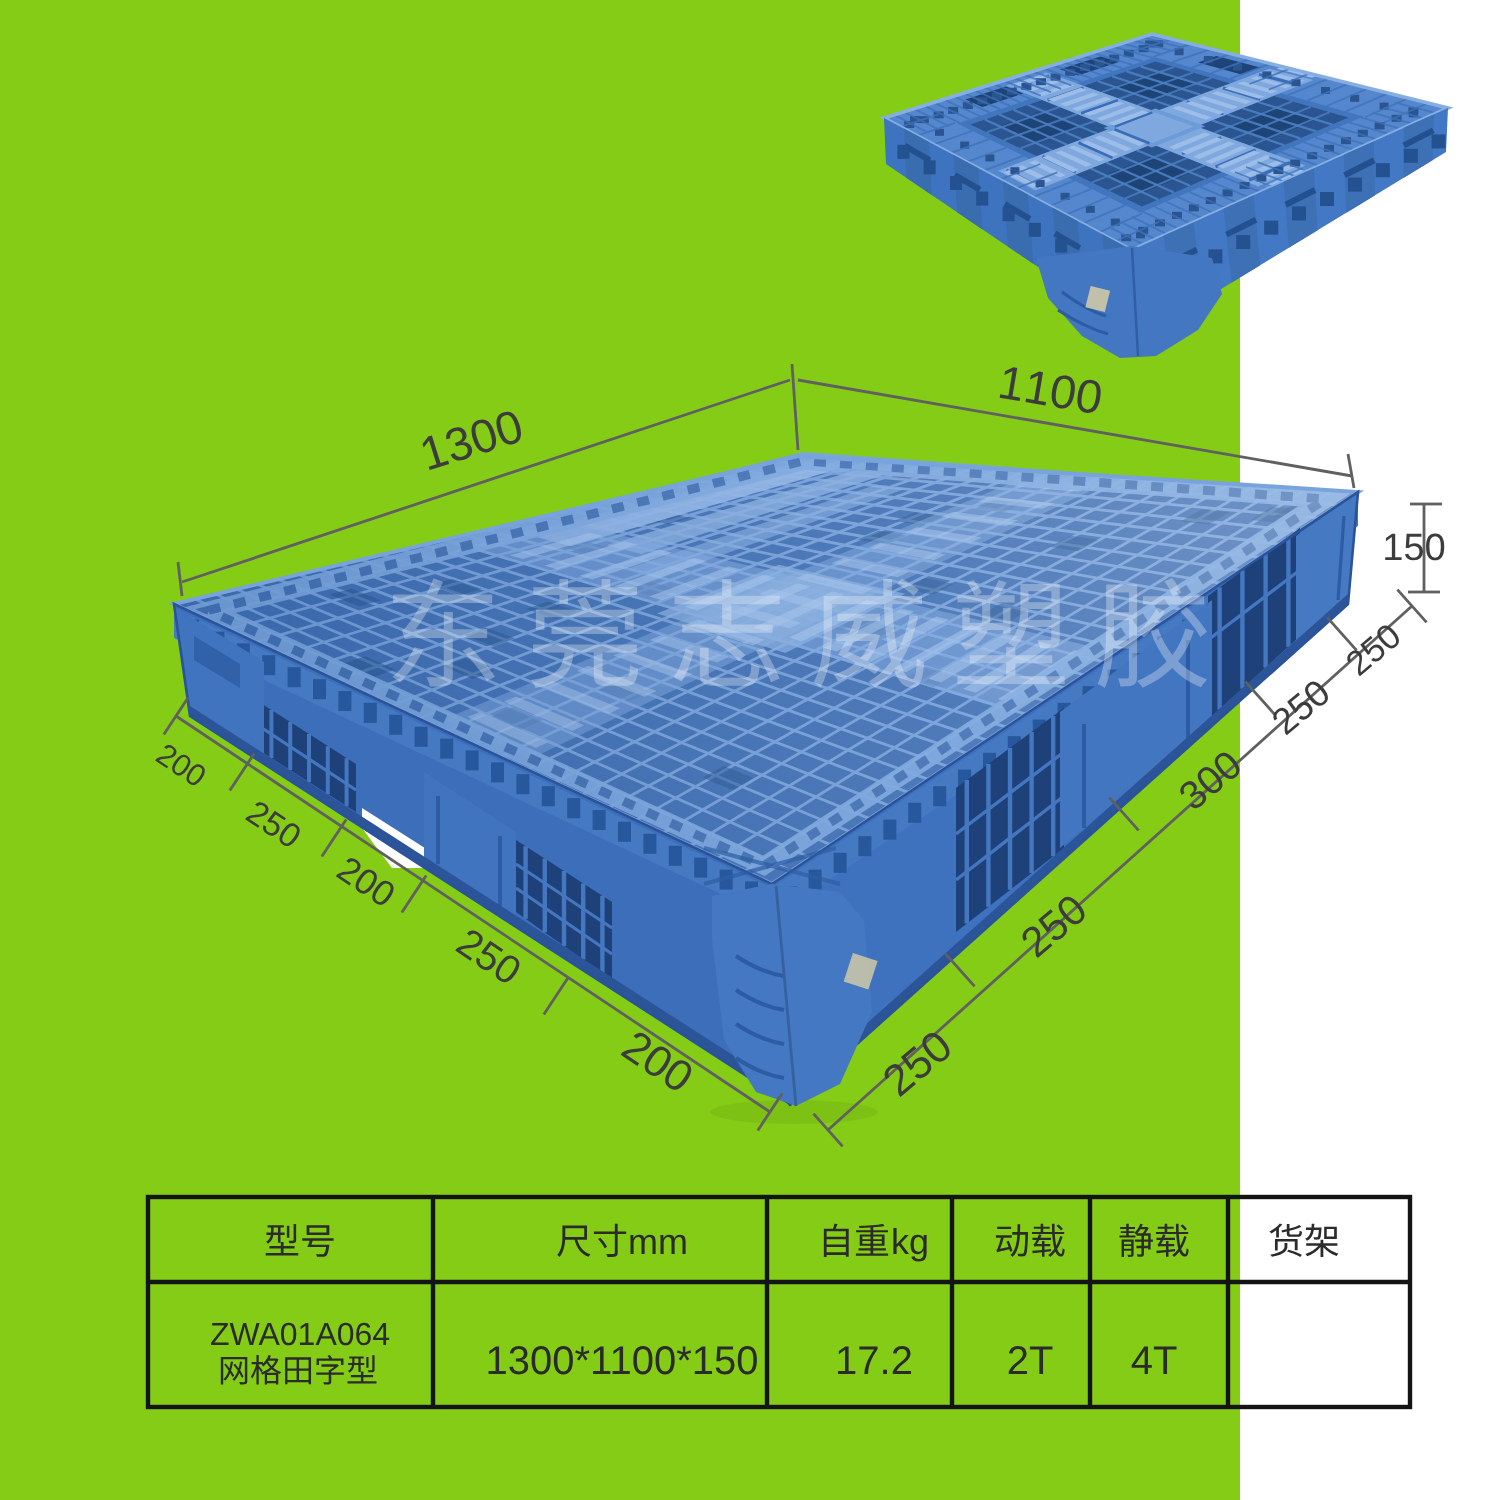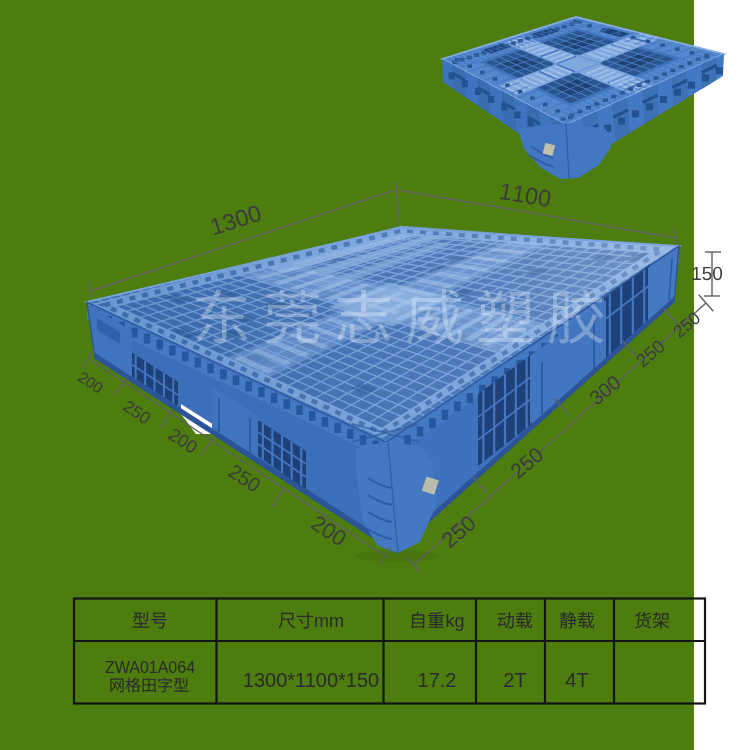--- a/index.html
+++ b/index.html
@@ -1,16 +1,16 @@
 <!DOCTYPE html>
 <html><head>
 <meta charset="utf-8">
 <style>
 html,body{margin:0;padding:0;background:#ffffff;width:750px;height:750px;overflow:hidden;}
-#stage{position:relative;width:694px;height:750px;background:#4d7c0f;}
+#stage{position:relative;width:620px;height:750px;background:#84cc16;}
 </style>
 </head>
 <body>
 <div id="stage">
 
 <svg width="750" height="750" viewBox="0 0 750 750" style="position:absolute;left:0;top:0">
 <defs>
         <linearGradient id="deckshine" x1="680" y1="240" x2="180" y2="420" gradientUnits="userSpaceOnUse">
           <stop offset="0" stop-color="#ffffff" stop-opacity="0.28"></stop>
           <stop offset="0.45" stop-color="#ffffff" stop-opacity="0.08"></stop>

